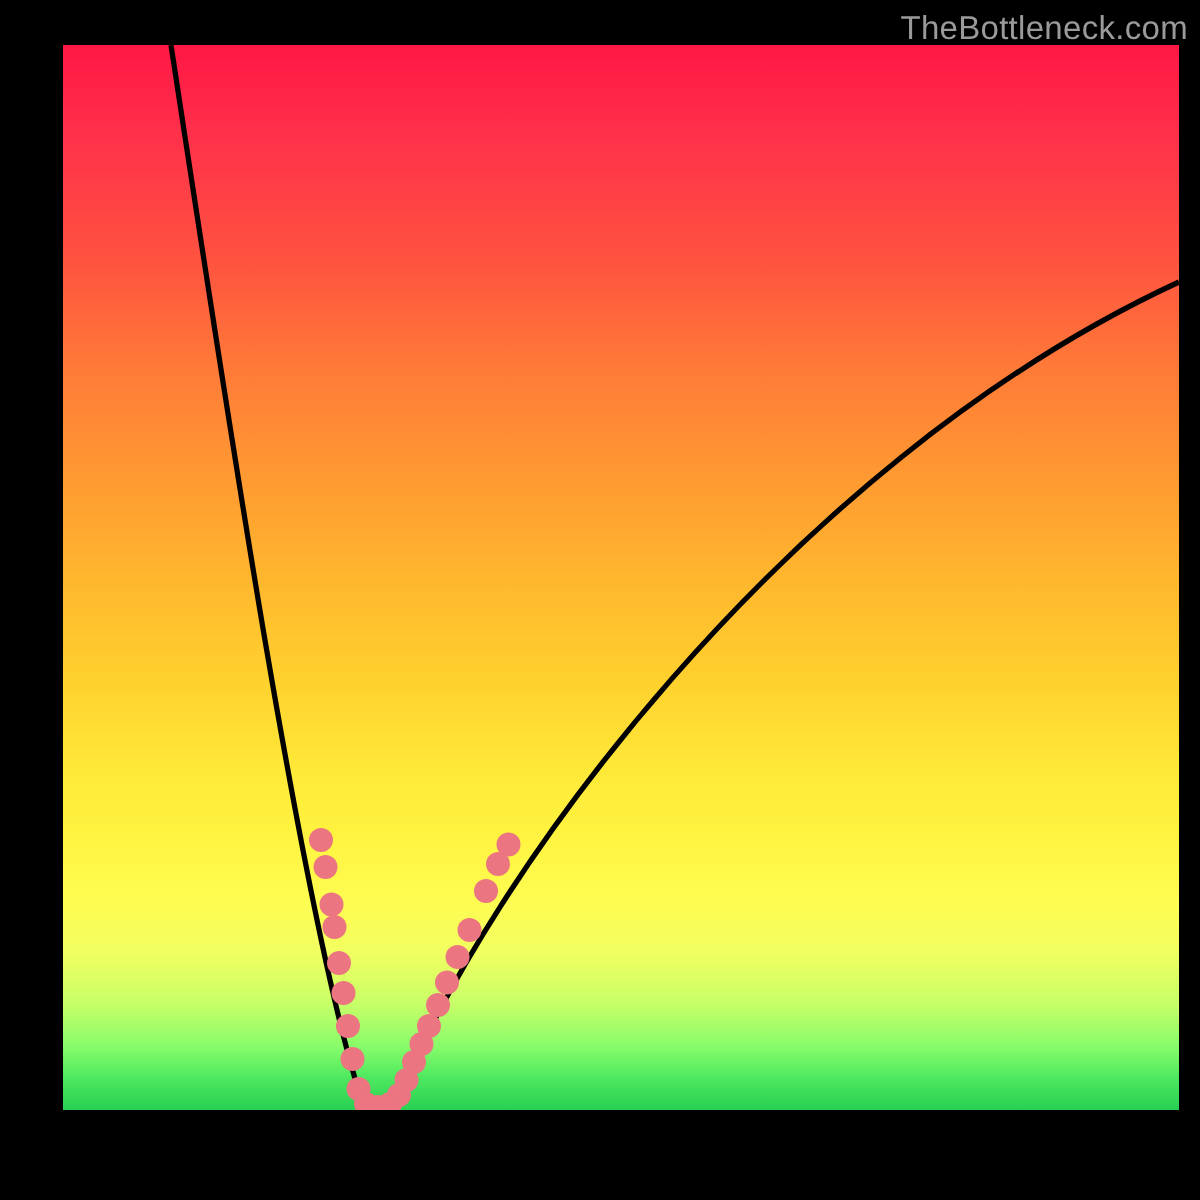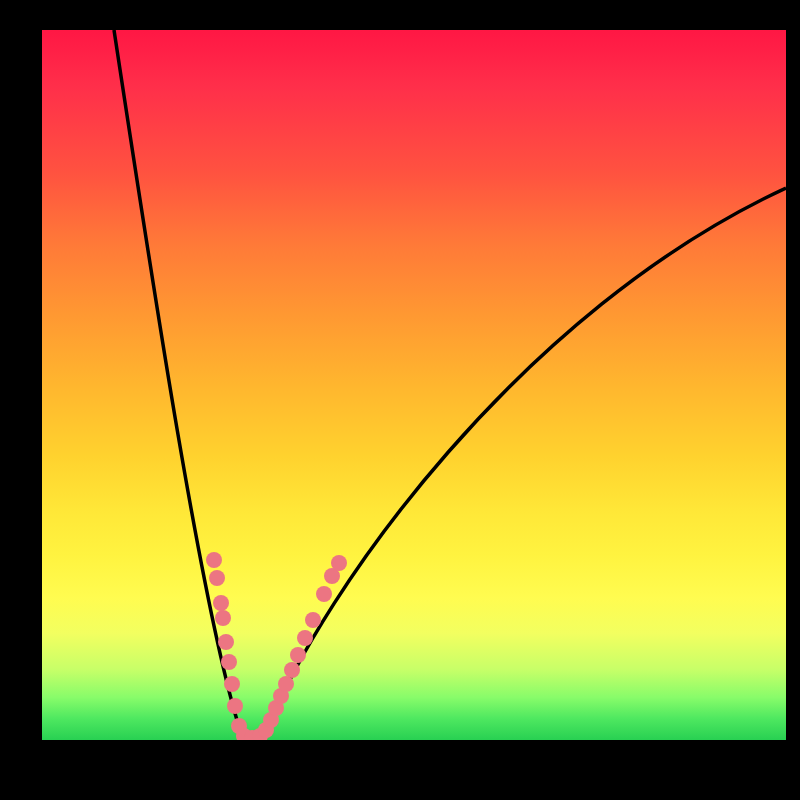--- a/index.html
+++ b/index.html
@@ -110,15 +110,16 @@
       <circle cx="250" cy="640" r="8" fill="#ec7582"></circle>
       <circle cx="256" cy="625" r="8" fill="#ec7582"></circle>
       <circle cx="263" cy="608" r="8" fill="#ec7582"></circle>
       <circle cx="271" cy="590" r="8" fill="#ec7582"></circle>
       <circle cx="282" cy="564" r="8" fill="#ec7582"></circle>
       <circle cx="290" cy="546" r="8" fill="#ec7582"></circle>
       <circle cx="297" cy="533" r="8" fill="#ec7582"></circle>
     </g>
   </svg>
 
+  <div class="watermark">TheBottleneck.com</div>
 </div>
 
 <div class="bottom-border"></div>
 
 </body></html>

